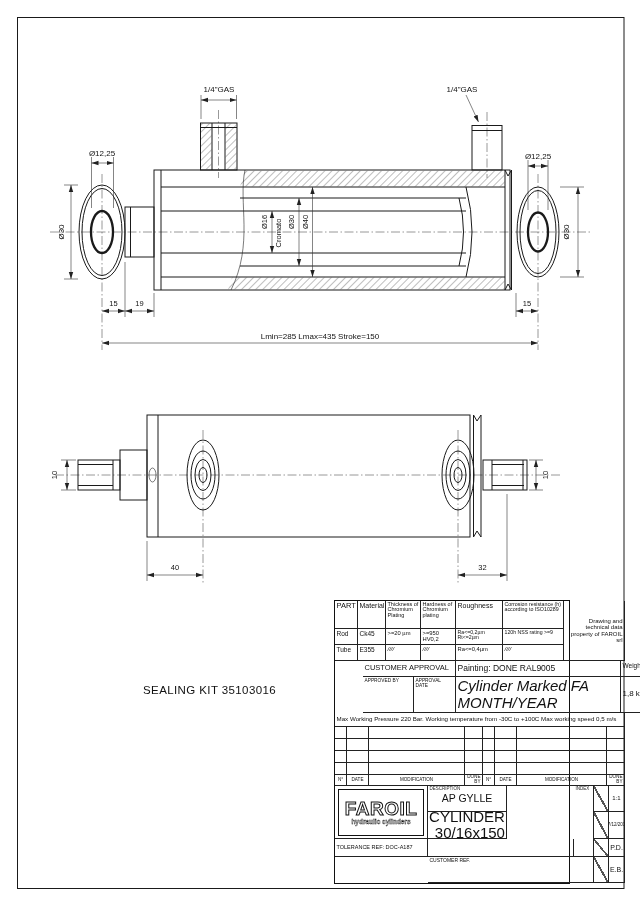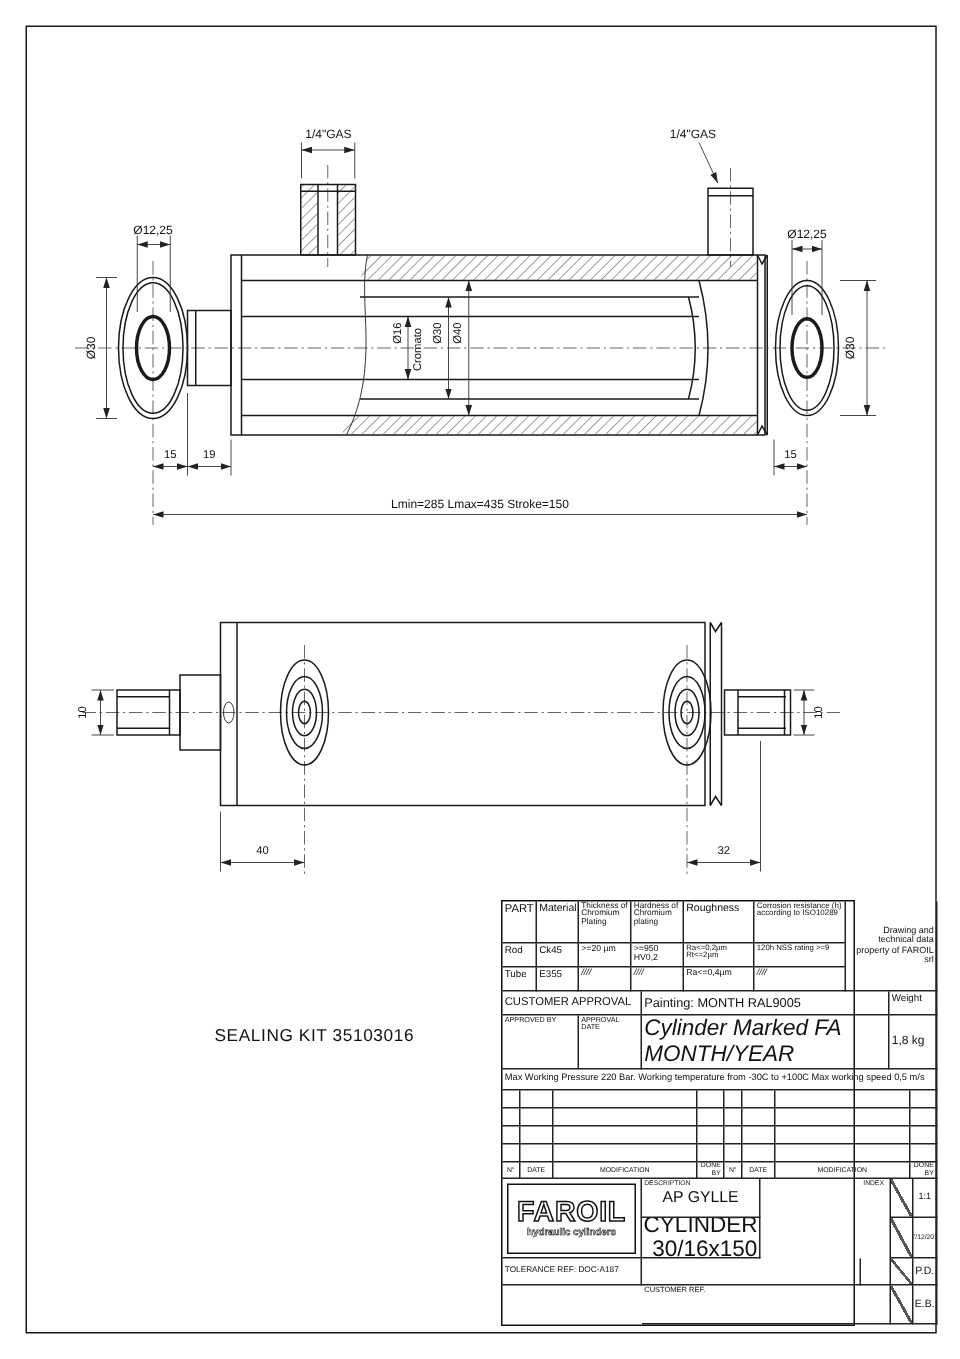--- a/index.html
+++ b/index.html
@@ -241,23 +241,23 @@
     <div class="c" style="font-size:5.2px;">120h NSS rating &gt;=9</div>
 
     <div class="c" style="font-size:6.5px;">Tube</div>
     <div class="c" style="font-size:6.5px;">E355</div>
     <div class="c ital" style="font-size:6px;">////</div>
     <div class="c ital" style="font-size:6px;">////</div>
     <div class="c" style="font-size:5.8px;">Ra&lt;=0,4µm</div>
     <div class="c ital" style="font-size:6px;">////</div>
   </div>
 
-  <div class="tbl" style="grid-template-columns:51px 42px 165px 32px;grid-template-rows:16px 36px;">
+  <div class="tbl" style="grid-template-columns:51px 42px 165px 32px;grid-template-rows:16px 36px;margin-left:28px;">
     <div class="c cl2" style="grid-column:1/3;font-size:7.5px;">CUSTOMER APPROVAL</div>
-    <div class="c cl2" style="font-size:8.5px;">Painting: MONTH RAL9005</div>
+    <div class="c cl2" style="font-size:8.5px;">Painting: DONE RAL9005</div>
     <div class="c" style="font-size:6.5px;">Weight</div>
     <div class="c" style="font-size:4.8px;">APPROVED BY</div>
     <div class="c" style="font-size:4.8px;">APPROVAL DATE</div>
     <div class="c cl2" style="font-size:15px;font-style:italic;">Cylinder Marked FA MONTH/YEAR</div>
     <div class="c cl2" style="font-size:8px;">1,8 kg</div>
   </div>
 
   <div class="tbl" style="grid-template-columns:290px;grid-template-rows:14px;">
     <div class="c cl2" style="font-size:6.2px;white-space:nowrap;">Max Working Pressure 220 Bar. Working temperature from -30C to +100C  Max working speed 0,5 m/s</div>
   </div>

